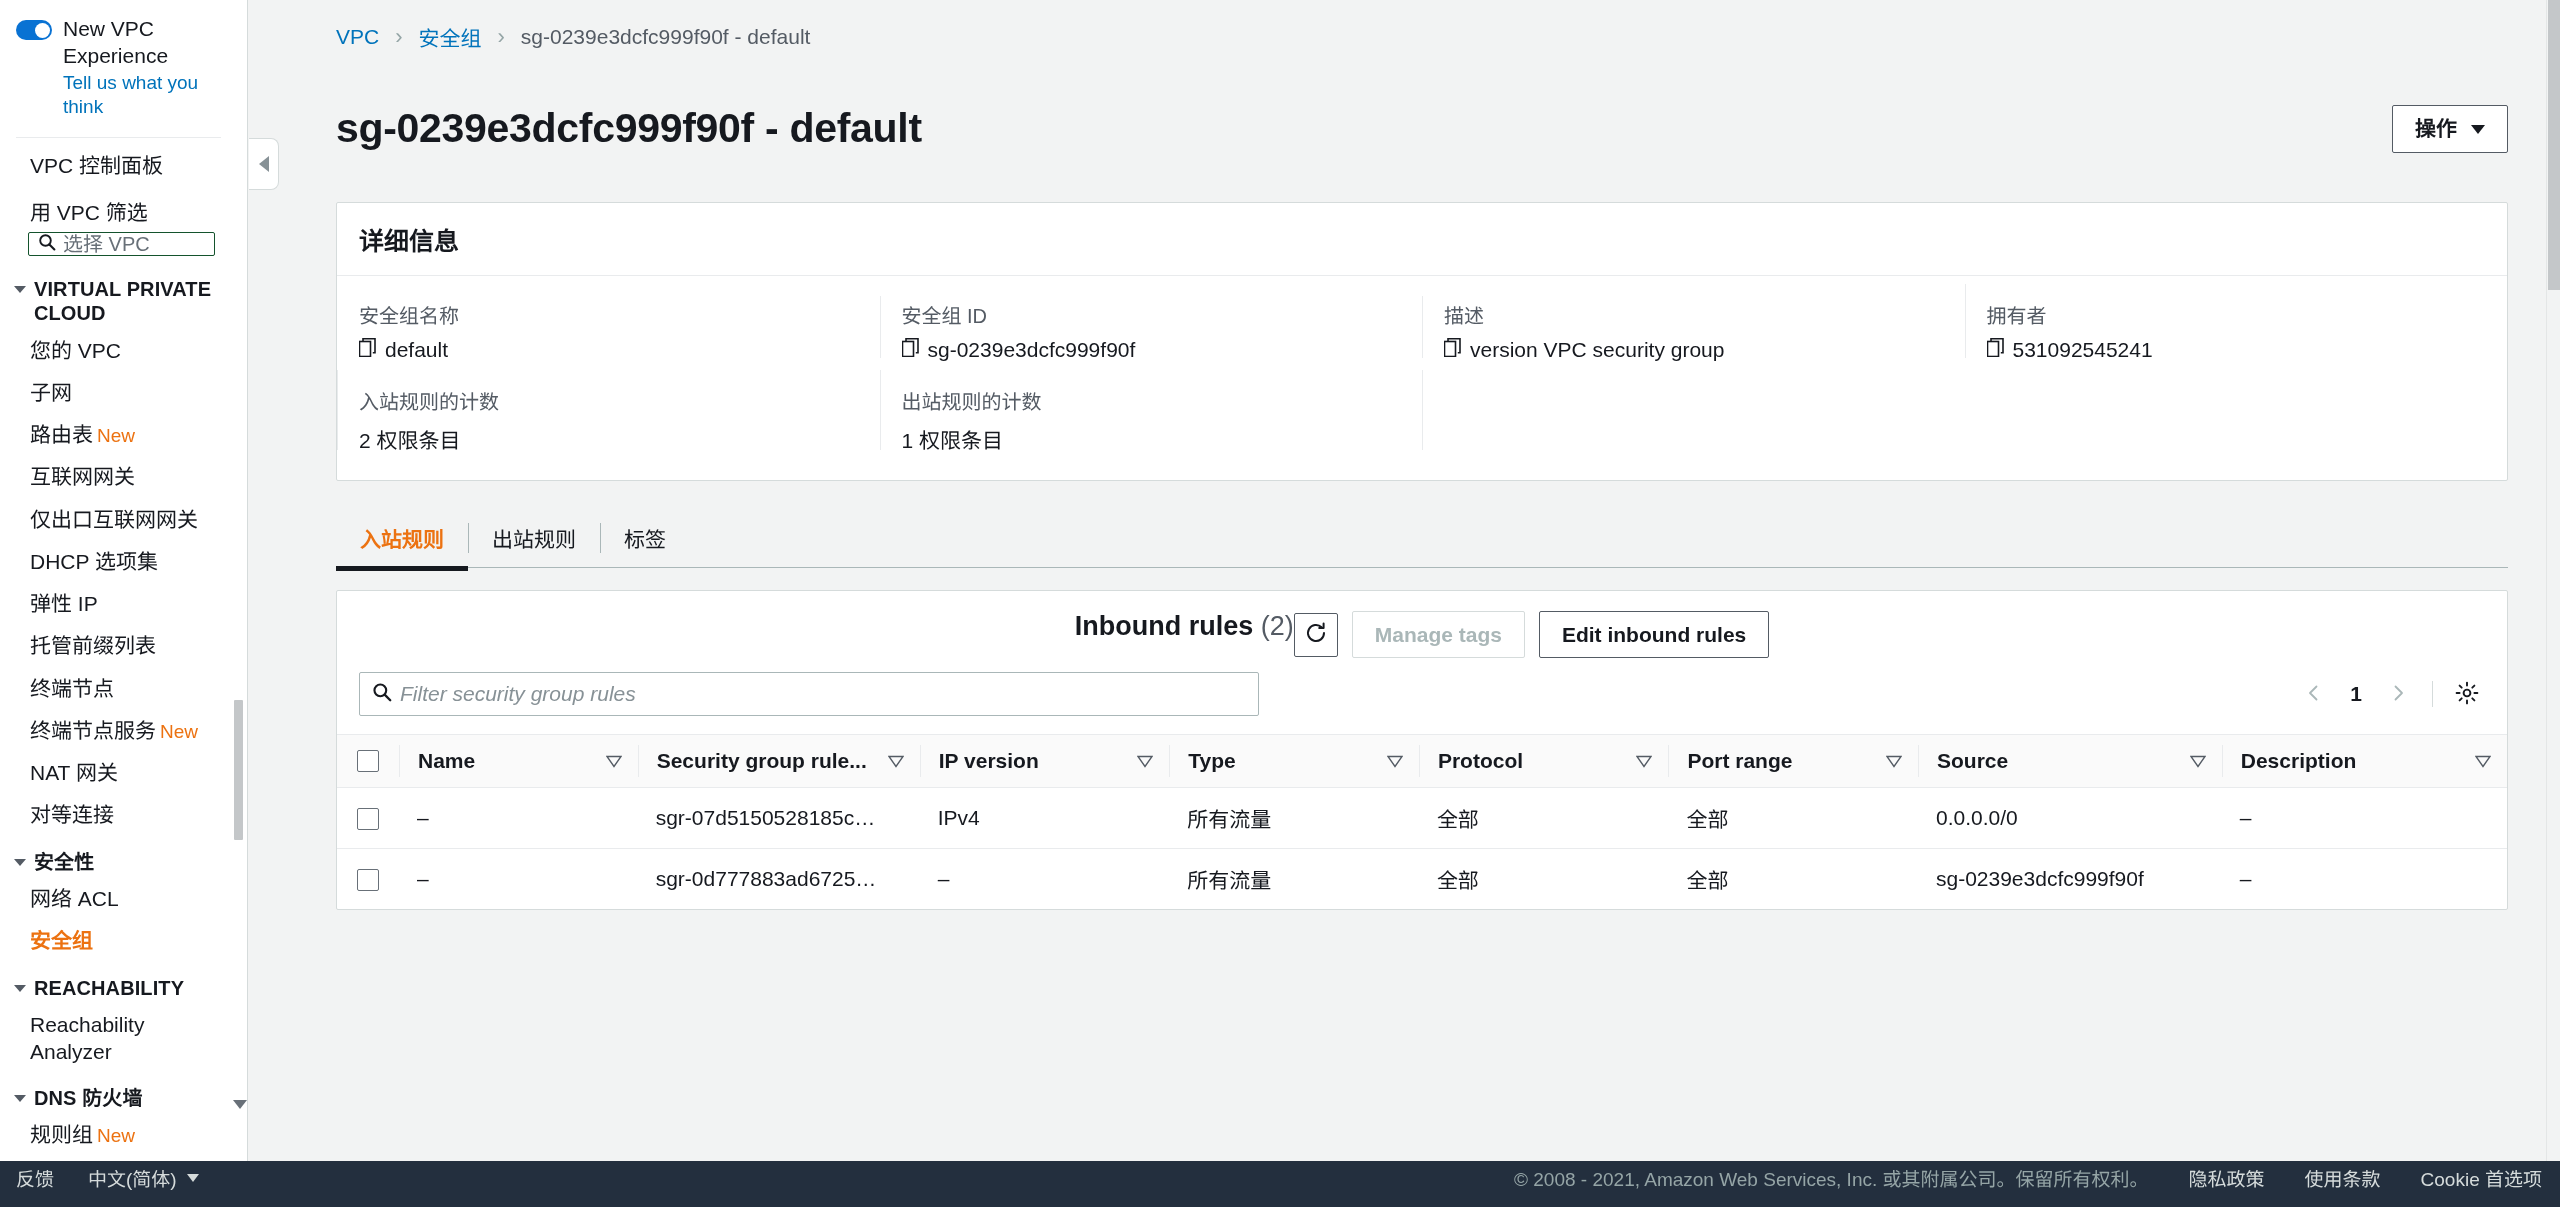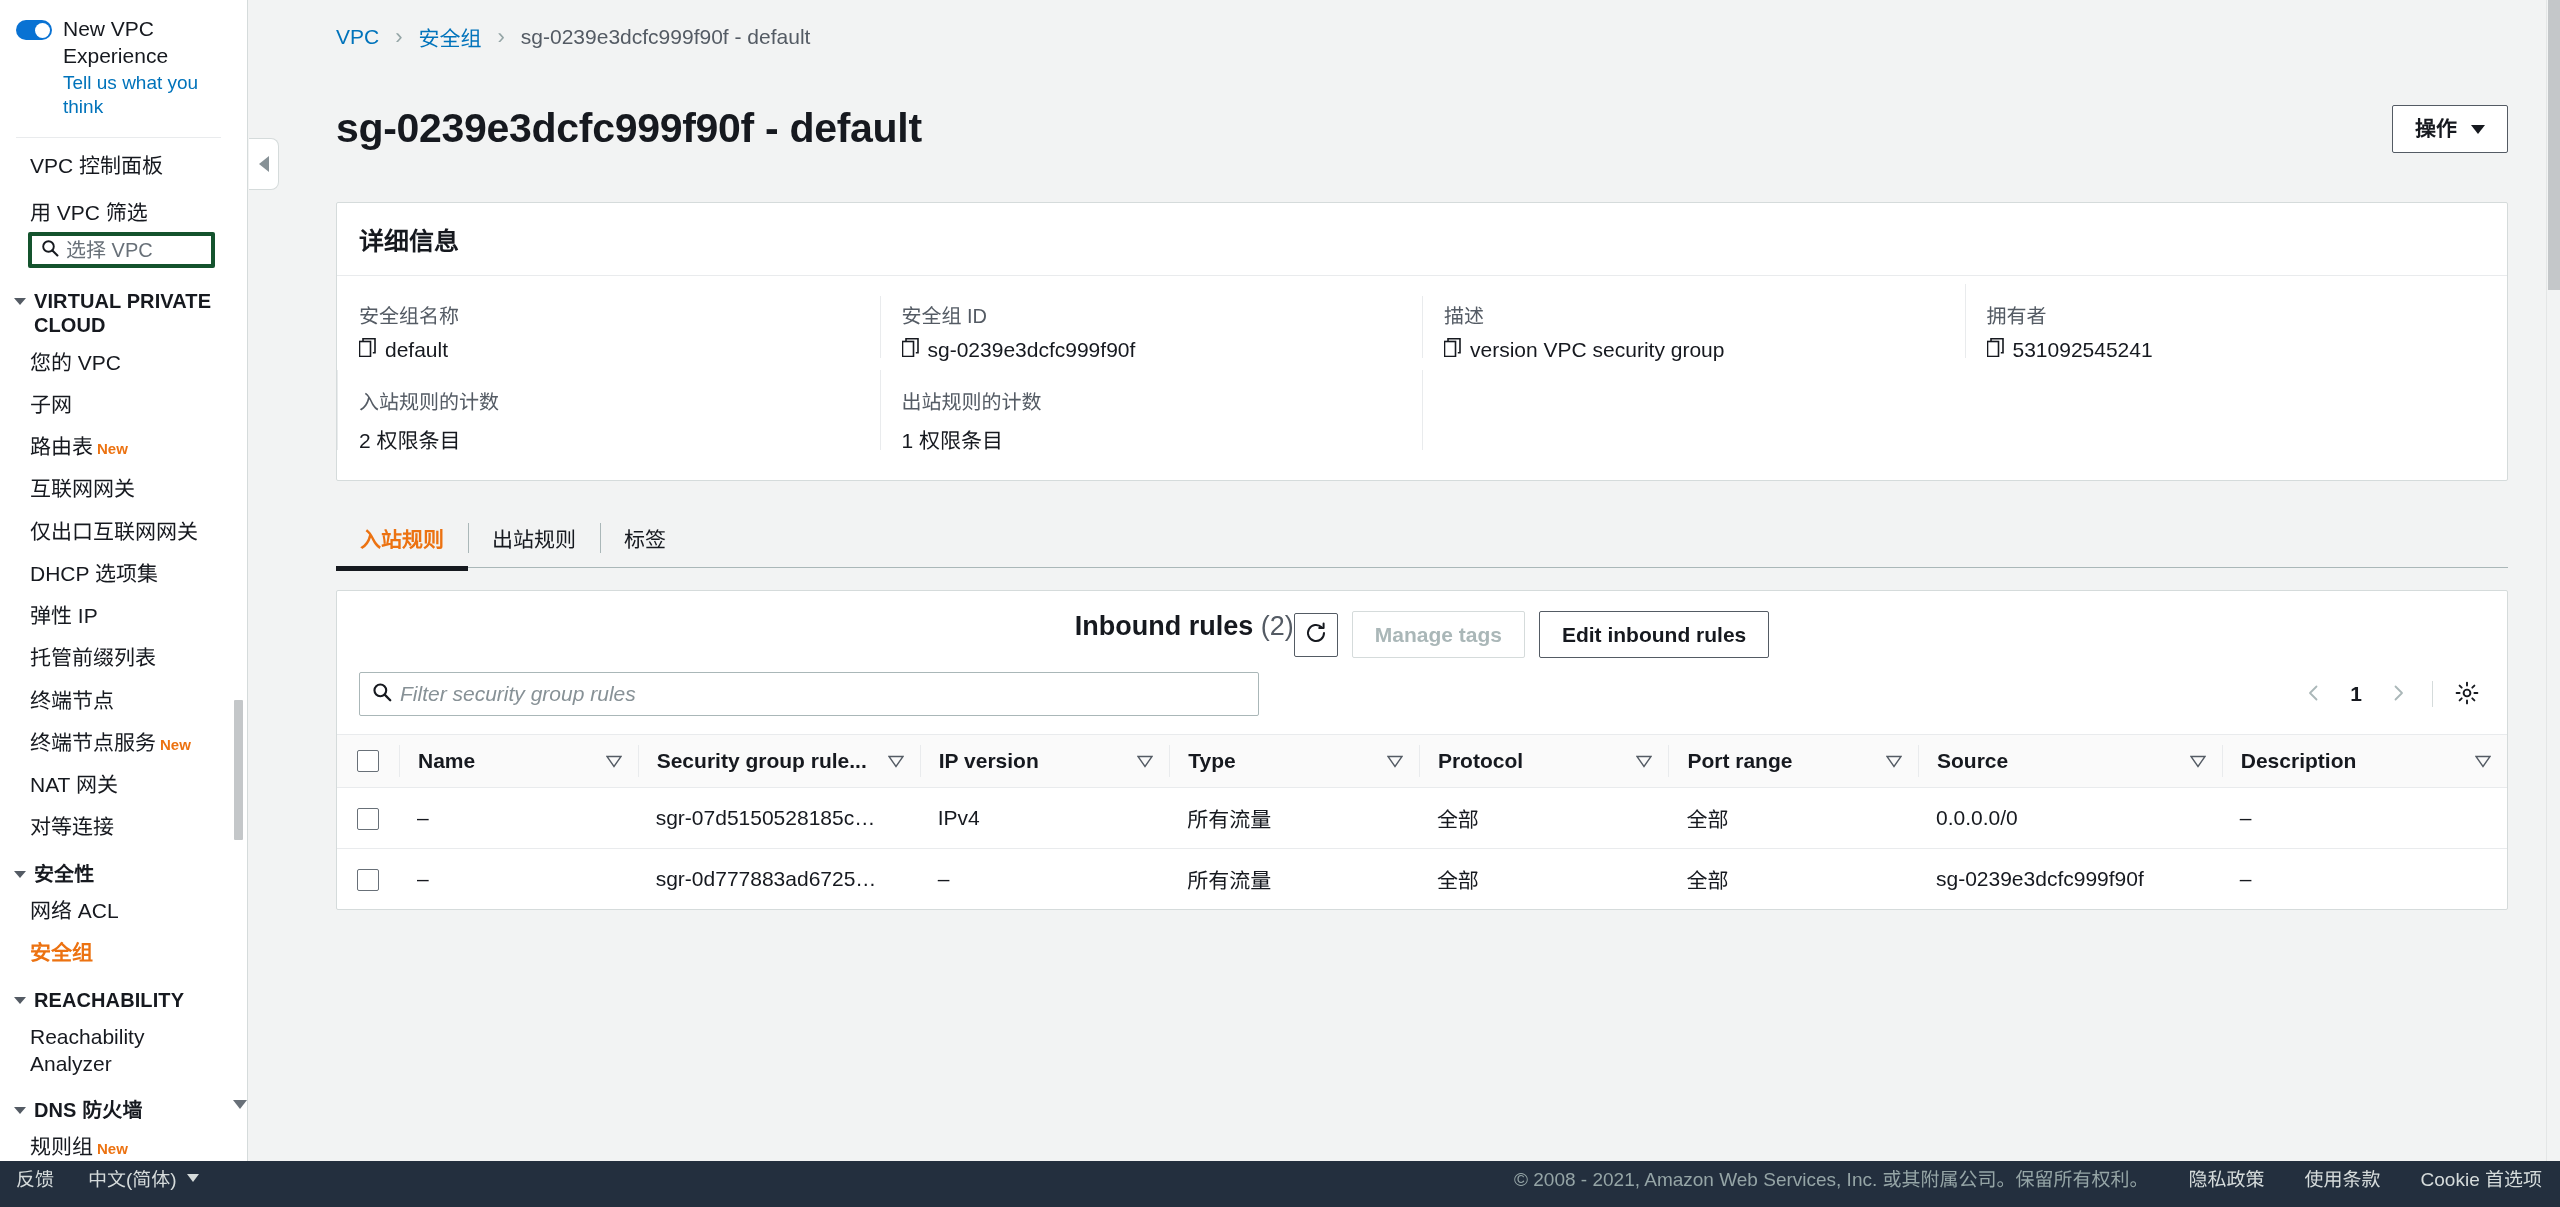--- a/index.html
+++ b/index.html
@@ -51,22 +51,22 @@
 
   .sb-top-link {
     display: block; padding: 11px 16px 11px 30px;
     font-size: 21px; color: #16191f; text-decoration: none;
   }
   .sb-label { padding: 6px 16px 4px 30px; font-size: 21px; color: #16191f; }
 
   .sb-search-wrap { padding: 2px 22px 8px 28px; }
   .sb-search {
     position: relative;
-    border: 4px solid #14532d; border-radius: 2px;
-    height: 36px; background: #fff;
+    border: 1px solid #14532d; border-radius: 2px;
+    height: 24px; background: #fff;
     display: flex; align-items: center;
   }
   .sb-search svg { margin: 0 7px 0 9px; flex: 0 0 auto; }
   .sb-search input {
     border: 0; outline: none; background: transparent;
     font-family: inherit; font-size: 20px; color: #16191f;
     width: 100%; padding: 0;
   }
   .sb-search input::placeholder { color: #687078; }
 
@@ -83,21 +83,21 @@
     border-top: 7px solid #545b64;
   }
   .sb-group-head .ghtext { line-height: 1.18; }
 
   .sb-item {
     display: block; padding: 8px 10px 8px 30px;
     font-size: 21px; color: #16191f; text-decoration: none;
     line-height: 1.25;
   }
   .sb-item.active { color: #ec7211; font-weight: bold; }
-  .sb-item .new-tag { color: #ec7211; font-weight: bold; font-size: 15px; margin-left: 4px; }
+  .sb-item .new-tag { color: #ec7211; font-weight: normal; font-size: 19px; margin-left: 4px; }
 
   .sb-track {
     position: absolute; top: 0; right: 2px; width: 9px; height: 100%;
     background: #fff;
   }
   .sb-thumb {
     position: absolute; top: 700px; right: 2px; width: 9px; height: 140px;
     background: #c4c7c9; border-radius: 1px;
   }
   .sb-arrow-down {

